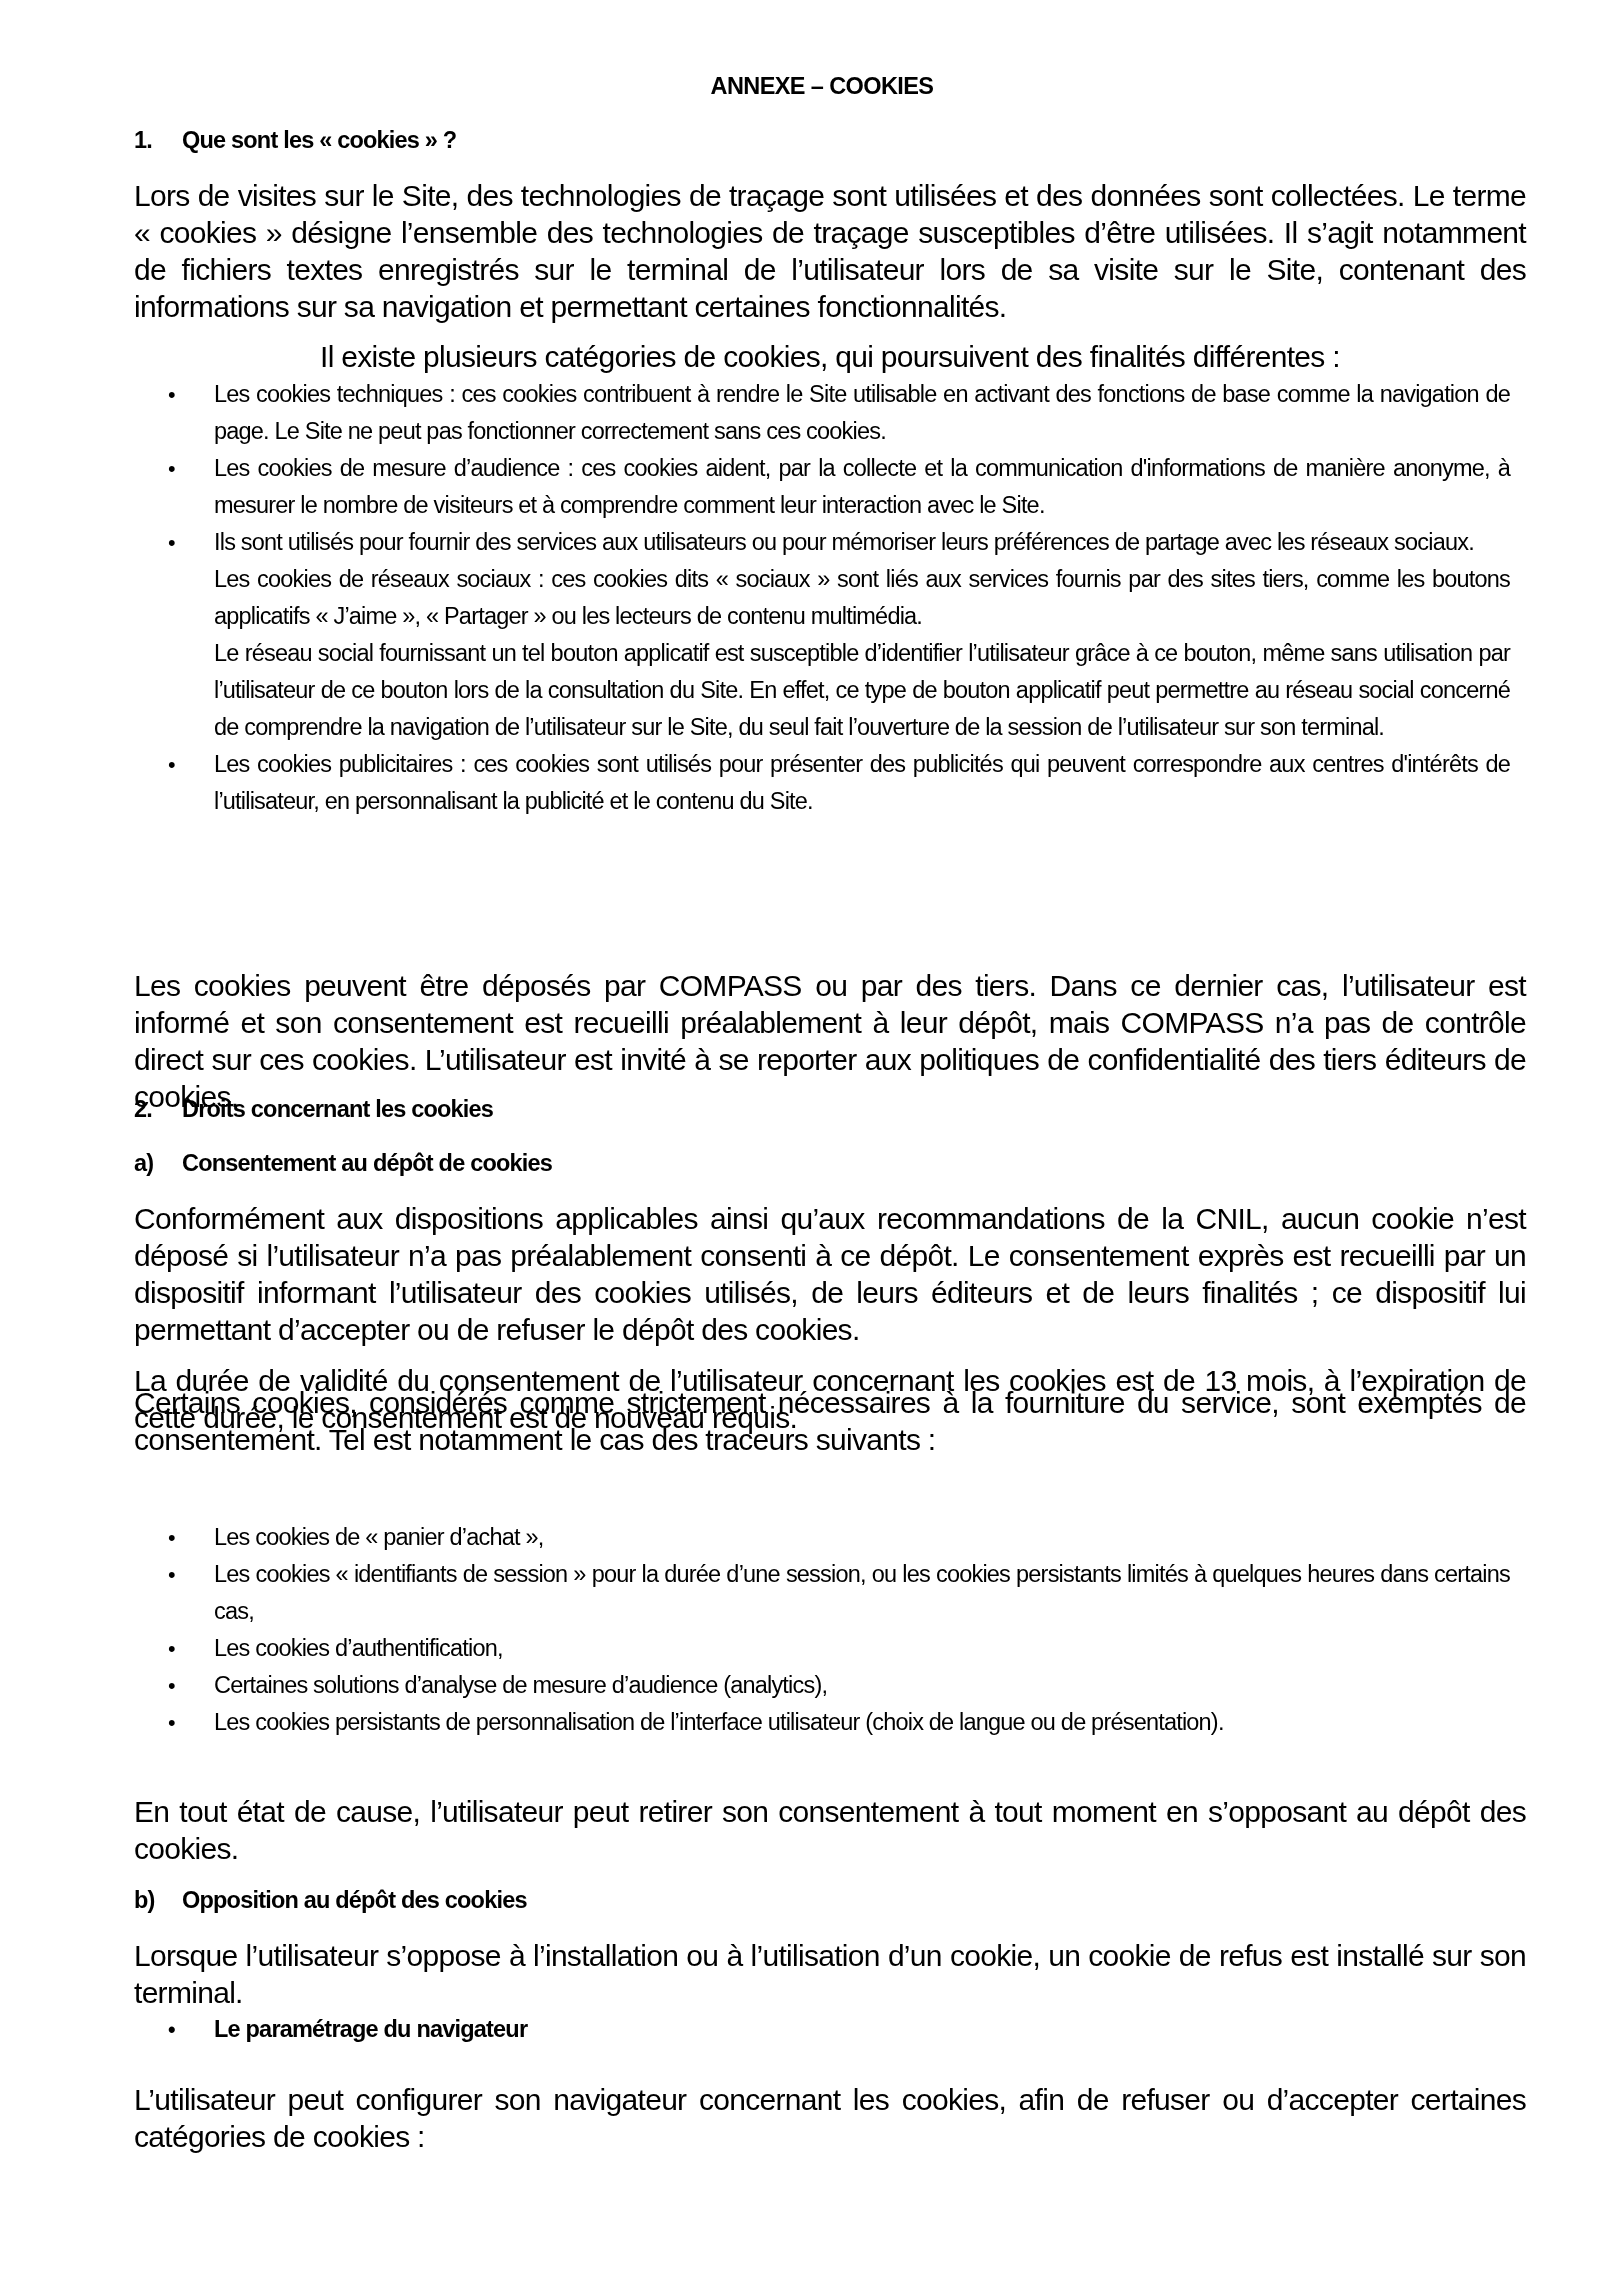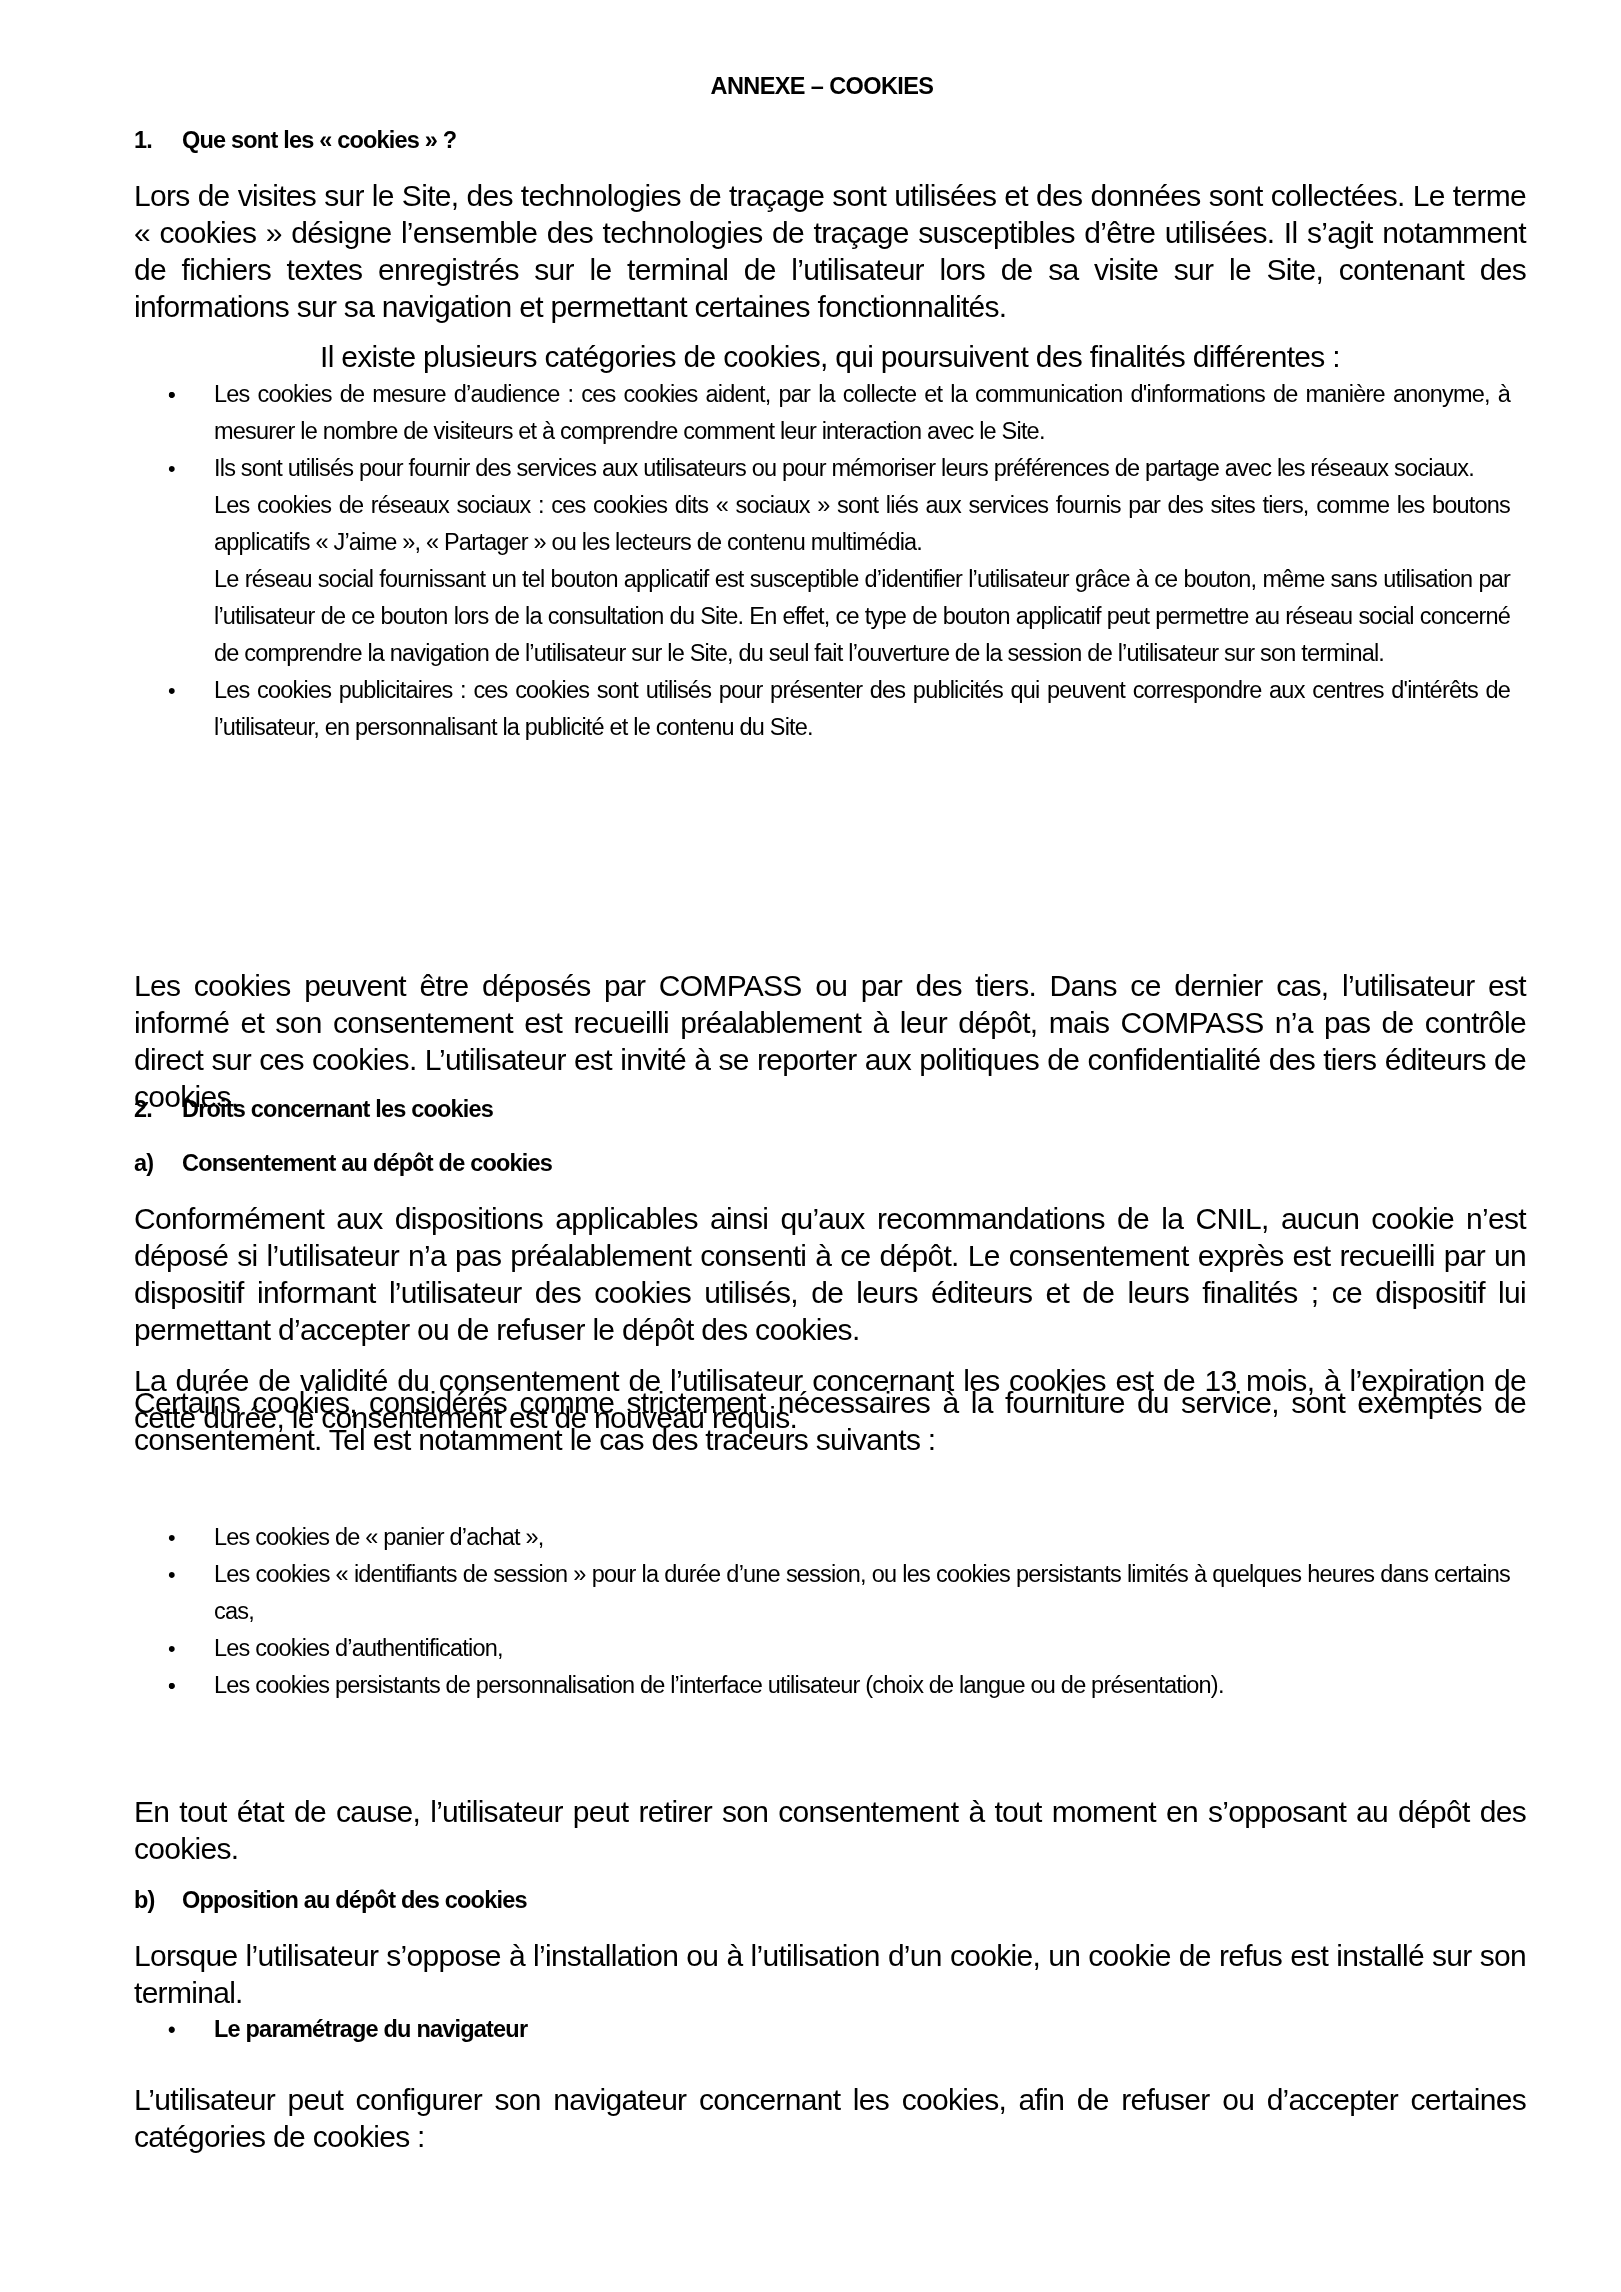--- a/index.html
+++ b/index.html
@@ -48,20 +48,21 @@
     <span class="num">1.</span><span>Que sont les « cookies » ?</span>
   </div>
 
   <p class="blk p" style="top:161px;">Lors de visites sur le Site, des technologies de traçage sont utilisées et des données sont collectées. Le terme « cookies » désigne l’ensemble des technologies de traçage susceptibles d’être utilisées. Il s’agit notamment de fichiers textes enregistrés sur le terminal de l’utilisateur lors de sa visite sur le Site, contenant des informations sur sa navigation et permettant certaines fonctionnalités.</p>
 
   <p class="blk p left" style="top:322px;">Il existe plusieurs catégories de cookies, qui poursuivent des finalités différentes :</p>
 
   <ul class="blk bl" style="top:376px;">
     <li>
       <span class="dot">•</span>
+      <span>Les cookies techniques : ces cookies contribuent à rendre le Site utilisable en activant des fonctions de base comme la navigation de page. Le Site ne peut pas fonctionner correctement sans ces cookies.</span>
     </li>
     <li>
       <span class="dot">•</span>
       <span>Les cookies de mesure d’audience : ces cookies aident, par la collecte et la communication d'informations de manière anonyme, à mesurer le nombre de visiteurs et à comprendre comment leur interaction avec le Site.</span>
     </li>
     <li>
       <span class="dot">•</span>
       <span class="sub">Ils sont utilisés pour fournir des services aux utilisateurs ou pour mémoriser leurs préférences de partage avec les réseaux sociaux.</span>
       <span class="sub">Les cookies de réseaux sociaux : ces cookies dits « sociaux » sont liés aux services fournis par des sites tiers, comme les boutons applicatifs « J’aime », « Partager » ou les lecteurs de contenu multimédia.</span>
       <span class="sub">Le réseau social fournissant un tel bouton applicatif est susceptible d’identifier l’utilisateur grâce à ce bouton, même sans utilisation par l’utilisateur de ce bouton lors de la consultation du Site. En effet, ce type de bouton applicatif peut permettre au réseau social concerné de comprendre la navigation de l’utilisateur sur le Site, du seul fait l’ouverture de la session de l’utilisateur sur son terminal.</span>
@@ -96,20 +97,21 @@
     <li>
       <span class="dot">•</span>
       <span>Les cookies « identifiants de session » pour la durée d’une session, ou les cookies persistants limités à quelques heures dans certains cas,</span>
     </li>
     <li>
       <span class="dot">•</span>
       <span>Les cookies d’authentification,</span>
     </li>
     <li>
       <span class="dot">•</span>
+      <span>Certaines solutions d’analyse de mesure d’audience (analytics),</span>
     </li>
     <li>
       <span class="dot">•</span>
       <span>Les cookies persistants de personnalisation de l’interface utilisateur (choix de langue ou de présentation).</span>
     </li>
   </ul>
 
   <p class="blk p" style="top:1777px;">En tout état de cause, l’utilisateur peut retirer son consentement à tout moment en s’opposant au dépôt des cookies.</p>
 
   <div class="blk h" style="top:1866px;">

